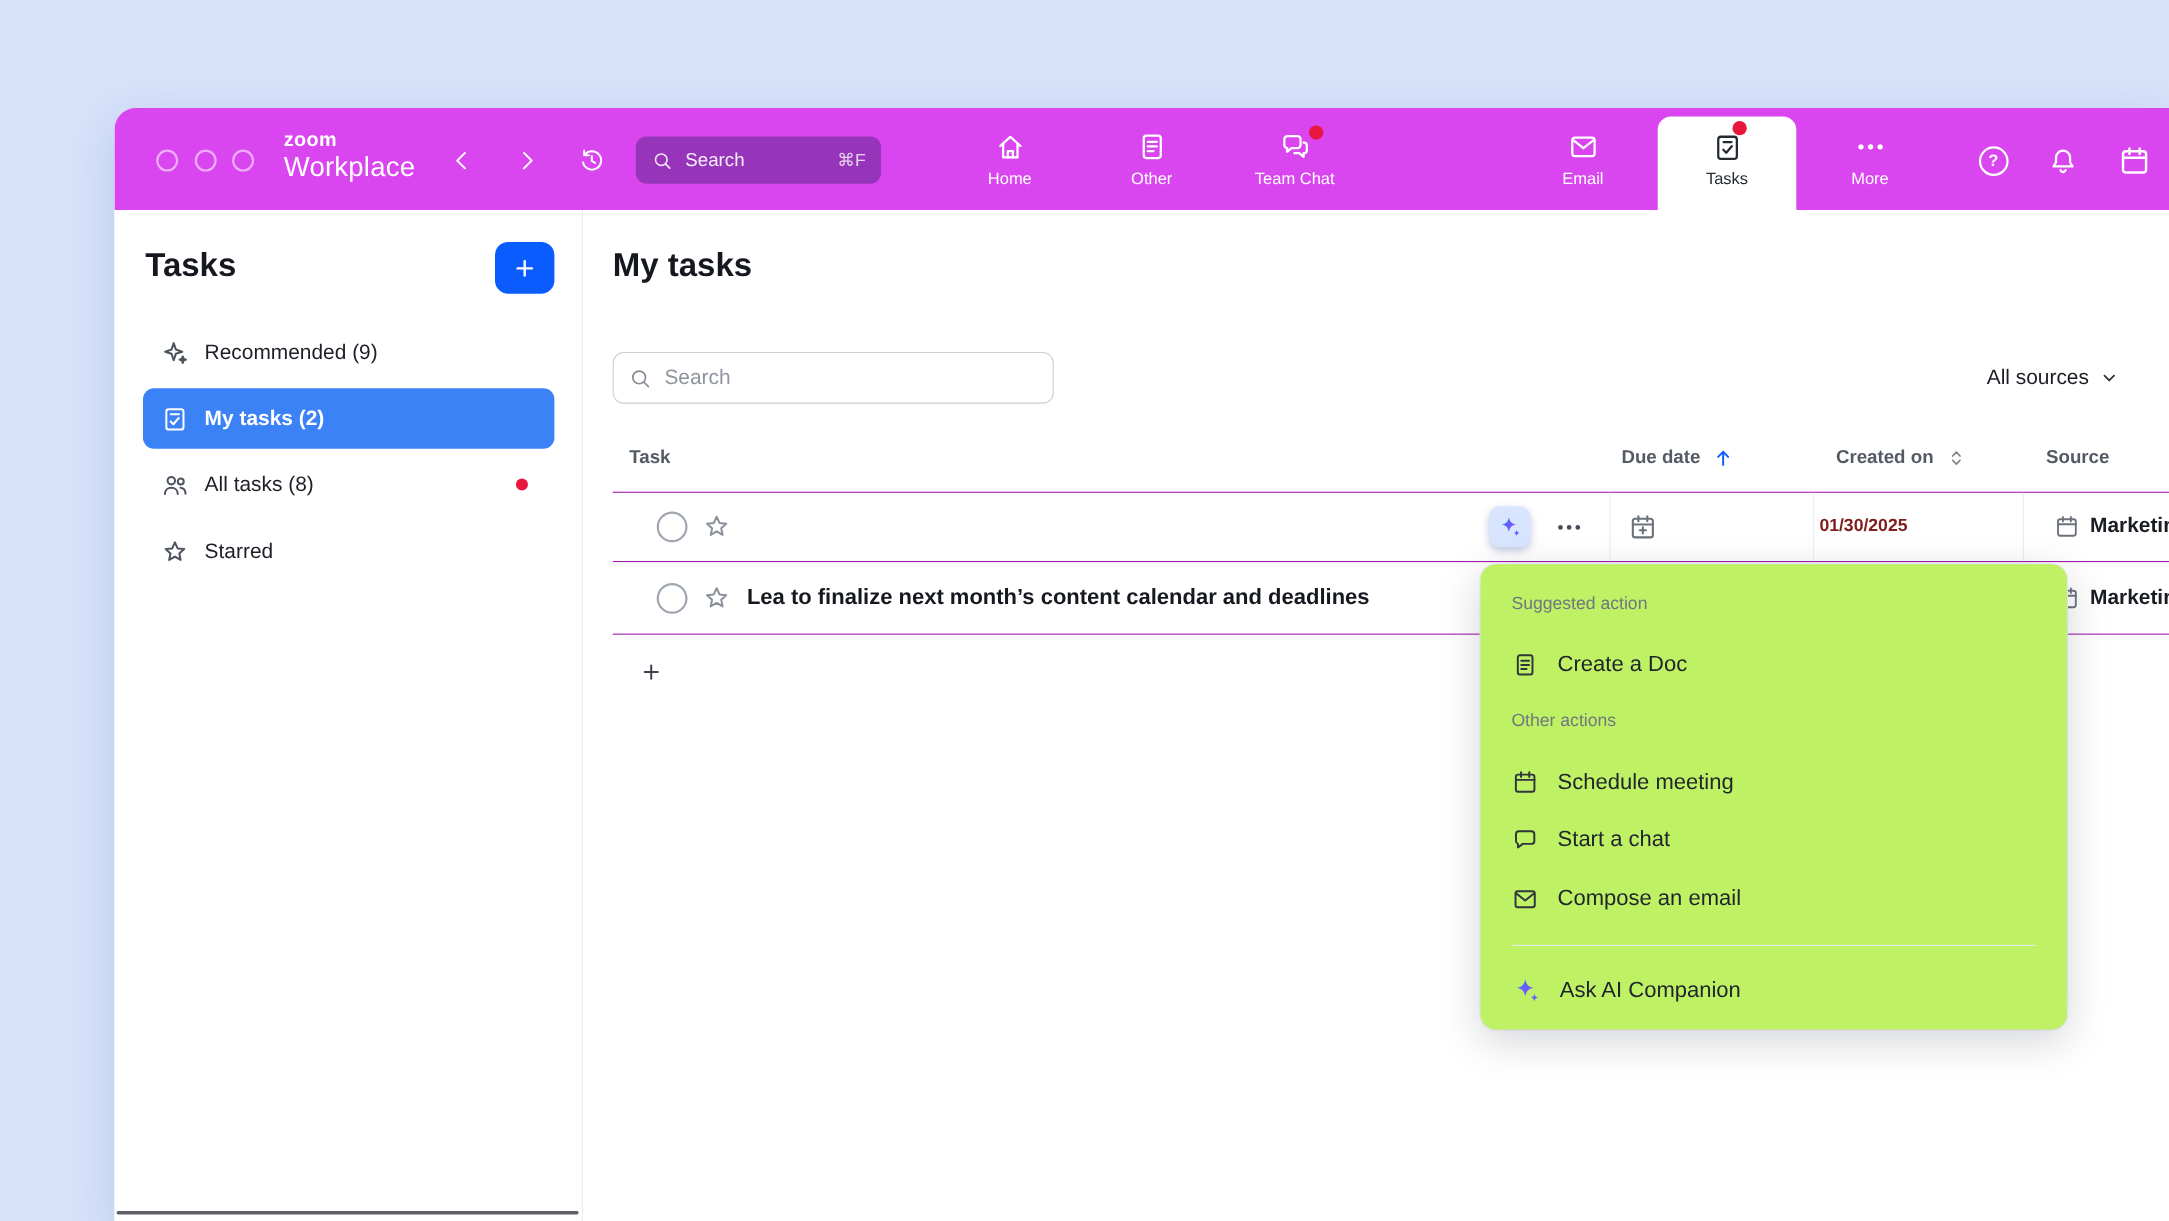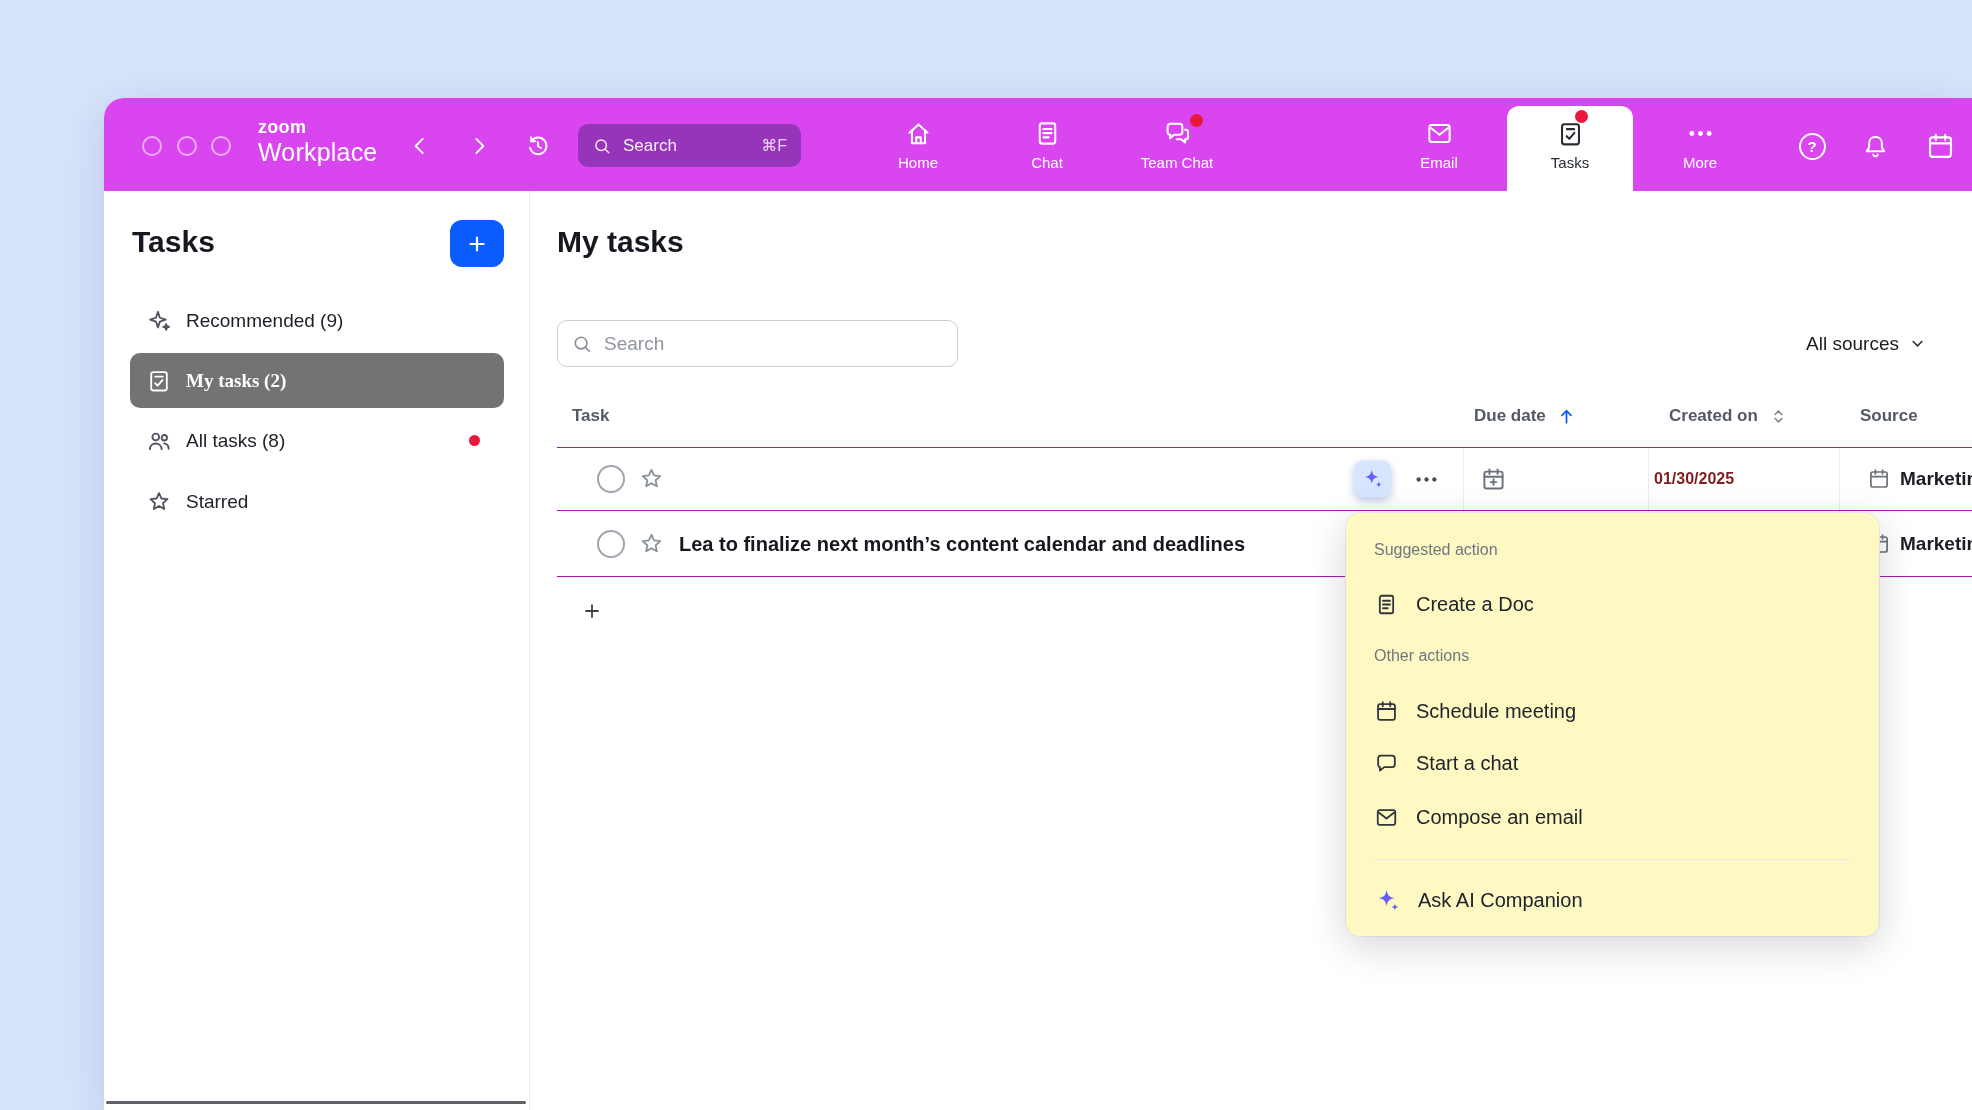--- a/index.html
+++ b/index.html
@@ -53,21 +53,21 @@
 
   
   .sidebar { position:absolute; left:0; top:93px; width:426px; bottom:0; background:#fff; border-right:1px solid #e9ecf1; }
   .sb-title { position:absolute; left:28px; top:34px; font-size:30px; font-weight:700; color:#15181e; }
   .sb-add { position:absolute; left:346px; top:29px; width:54px; height:47px; background:#0b5cff; border-radius:12px;
             display:flex; align-items:center; justify-content:center; color:#fff; }
   .sb-add svg { width:24px; height:24px; stroke-width:2.2; }
   .sb-item { position:absolute; left:26px; width:374px; height:55px; border-radius:10px;
              display:flex; align-items:center; gap:14px; padding:0 16px; font-size:19px; color:#1c1f26; }
   .sb-item .ic { color:#4d545e; } .sb-item .ic svg { width:26px; height:26px; }
-  .sb-item.sel { background:#737373; color:#fff; font-weight:700;font-family:Liberation Serif, serif; }
+  .sb-item.sel { background:#3b82f6; color:#fff; font-weight:700; }
   .sb-item.sel .ic { color:#fff; }
   .sb-dot { margin-left:auto; margin-right:8px; width:11px; height:11px; border-radius:50%; background:#e8173d; }
 
   
   .main { position:absolute; left:426px; top:93px; right:0; bottom:0; background:#fff; }
   .m-title { position:absolute; left:27px; top:34px; font-size:30px; font-weight:700; color:#15181e; }
   .msearch { position:absolute; left:27px; top:129px; width:401px; height:47px;
              border:1px solid #cbcfd6; border-radius:10px; display:flex; align-items:center; gap:11px; padding:0 13px; }
   .msearch svg { width:22px; height:22px; color:#878d96; }
   .msearch input { flex:1; border:0; outline:0; background:transparent; font-family:"Liberation Sans",sans-serif; font-size:19px; color:#15181e; }
@@ -98,21 +98,21 @@
   .ducal svg { width:27px; height:27px; }
   .created { position:absolute; left:1097px; top:50%; transform:translateY(-50%); font-size:16px; color:#7f1d1d; }
   .srccell { position:absolute; left:1310px; top:50%; transform:translateY(-50%); display:flex; align-items:center; gap:9px;
              color:#6b727b; white-space:nowrap; }
   .srccell svg { width:24px; height:24px; }
   .srccell .t { font-size:19px; color:#1a1d23; }
   .addtask { position:absolute; left:44px; top:402px; width:36px; height:36px; display:flex; align-items:center; justify-content:center; color:#3f444c; }
   .addtask svg { width:22px; height:22px; stroke-width:2; }
 
   
-  .popover { position:absolute; left:1242px; top:415px; width:533px; height:423px; background:#fef9c3;
+  .popover { position:absolute; left:1242px; top:415px; width:533px; height:423px; background:#bef264;
              border-radius:14px; box-shadow:0 10px 38px rgba(15,20,40,.18), 0 0 0 1px #f0f1f4; z-index:10; }
   .ph { position:absolute; left:28px; font-size:16px; color:#70767f; }
   .pi { position:absolute; left:0; width:100%; height:54px; display:flex; align-items:center; gap:17px; padding:0 28px;
         font-size:20px; color:#20242b; }
   .pi .ic { color:#2f343d; } .pi svg { width:25px; height:25px; }
   .pdiv { position:absolute; left:28px; right:28px; top:346px; height:1px; background:#e8eaee; }
   .pfoot .ic svg { width:27px; height:27px; }
 
   .bottom-edge { position:absolute; left:106px; top:1101px; width:420px; height:3px; background:#33373d; border-radius:2px; opacity:.8; }
 </style>
@@ -188,21 +188,21 @@
         </span>
       <span class="nl" data-interactable="false">Home</span>
     </div>
     <div class="nav-item" style="left:943px" data-interactable="true">
       <span class="ic" data-interactable="false">
           <svg class="st" viewBox="0 0 24 24">
             <rect x="5.6" y="3.6" width="12.8" height="16.8" rx="2"></rect>
             <path d="M8.6 8.2h6.8M8.6 11.7h6.8M8.6 15.2h4.4"></path>
           </svg>
         </span>
-      <span class="nl" data-interactable="false">Chat</span>
+      <span class="nl" data-interactable="false">Other</span>
     </div>
     <div class="nav-item" style="left:1073px" data-interactable="true">
       <span class="ic" data-interactable="false">
           <svg class="st" viewBox="0 0 24 24">
             <path d="M3.8 6.3a2.3 2.3 0 0 1 2.3-2.3h7.6a2.3 2.3 0 0 1 2.3 2.3v4.4a2.3 2.3 0 0 1-2.3 2.3H9.2l-3.4 2.8V13H6.1a2.3 2.3 0 0 1-2.3-2.3Z"></path>
             <path d="M18.3 8.9h.4a2 2 0 0 1 2 2v3.9a2 2 0 0 1-2 2h-.4v2.7l-3.3-2.7h-3.6"></path>
           </svg>
         </span>
       <span class="nl" data-interactable="false">Team Chat</span>
     </div>

